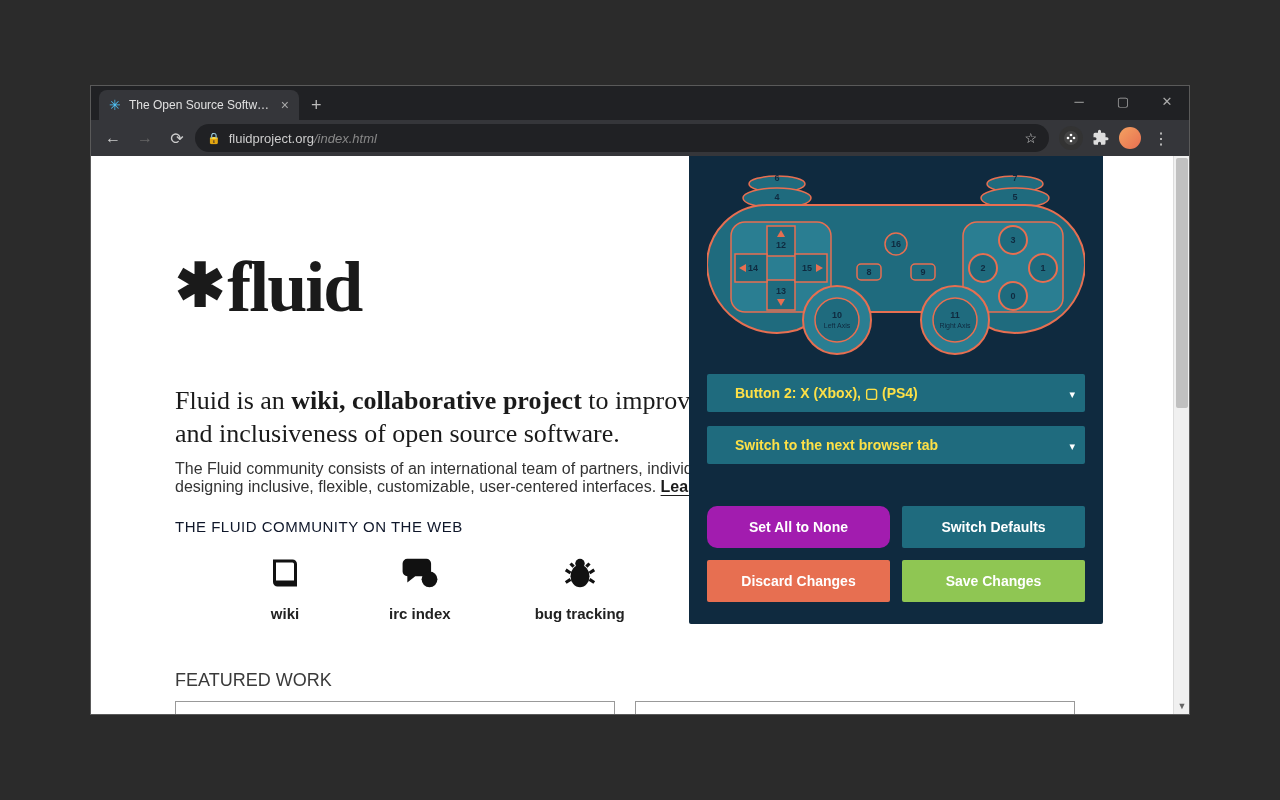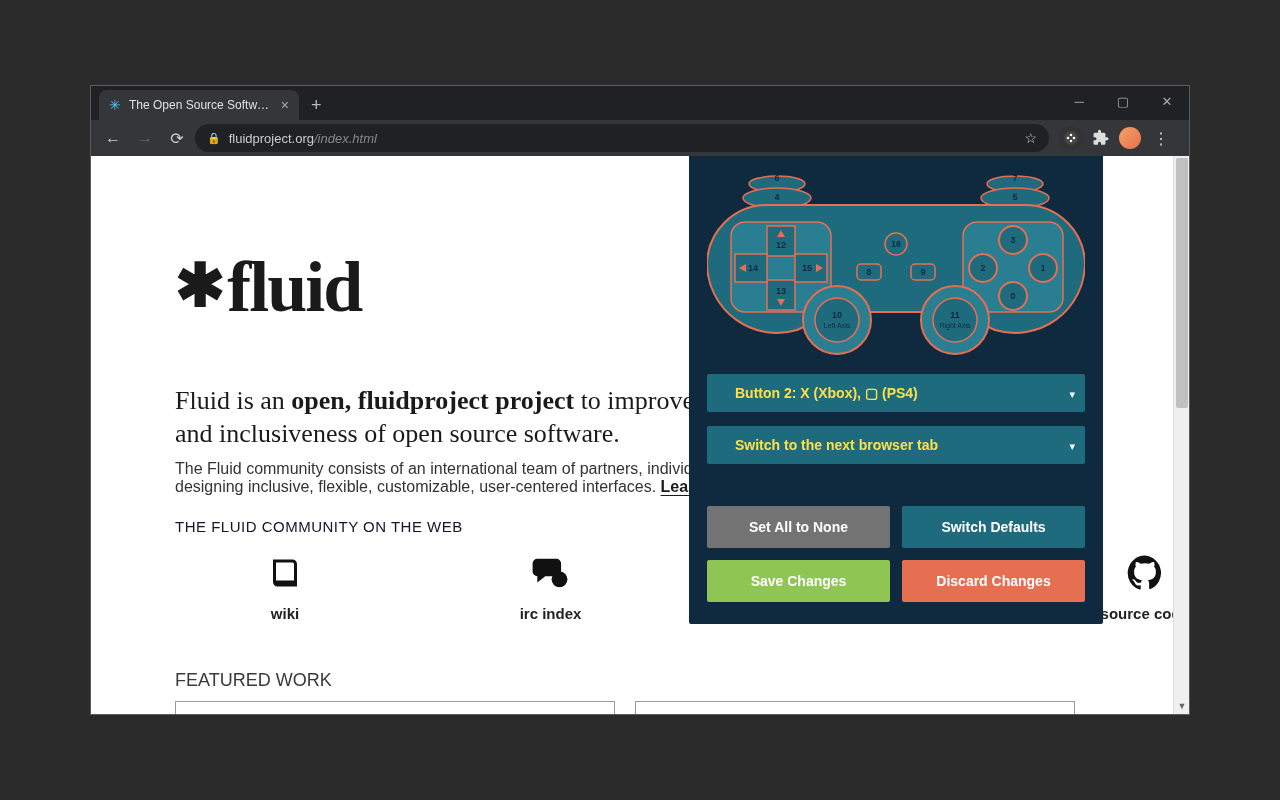--- a/index.html
+++ b/index.html
@@ -187,21 +187,20 @@
   margin-top: 22px;
   font-size: 15px;
   letter-spacing: 0.5px;
   color: #0f172a;
 }
 .community-row {
   margin-top: 18px;
   display: flex;
   gap: 84px;
   padding-left: 90px;
-  justify-content: space-between;
 }
 .comm-item {
   display: flex;
   flex-direction: column;
   align-items: center;
   gap: 12px;
   font-size: 15px;
   font-weight: 600;
   color: #222;
 }
@@ -269,21 +268,21 @@
 }
 .action-btn {
   border: none;
   padding: 13px 0;
   font-weight: 700;
   font-size: 14px;
   color: #fff;
   border-radius: 2px;
   cursor: pointer;
 }
-.btn-yellow { background: #737373; }
+.btn-yellow { background: #a21caf; border-radius: 10px; }
 .btn-blue   { background: #1f6b7e; }
 .btn-red    { background: #e76f51; }
 .btn-green  { background: #8fc653; }
 
 .ctl-num { font-size: 9px; fill: #0f2a3f; font-weight: 700; text-anchor: middle; }
 .ctl-lbl { font-size: 7px; fill: #0f2a3f; text-anchor: middle; }
 </style>
 </head>
 <body>
 
@@ -331,21 +330,21 @@
       <div class="menu-dots">⋮</div>
     </div>
   </div>
   <div class="content-area">
     <div class="page">
       <div class="fluid-logo">
         <span class="fluid-mark">✱</span>
           <span>fluid</span>
       </div>
       <div class="lead">
-        <span>Fluid is an </span><span class="bold">open, fluidproject project</span><span> to improve the user experience and inclusiveness of open source software.</span>
+        <span>Fluid is an </span><span class="bold">wiki, collaborative project</span><span> to improve the user experience and inclusiveness of open source software.</span>
       </div>
       <div class="sublead">
         <span>The Fluid community consists of an international team of partners, individuals, and institutions focused on designing inclusive, flexible, customizable, user-centered interfaces. </span><span class="learn-link">Learn more about Fluid</span>
       </div>
       <div class="community-heading">THE FLUID COMMUNITY ON THE WEB</div>
       <div class="community-row">
         <div class="comm-item">
           <span class="comm-icon">
             <svg width="36" height="36" viewBox="0 0 24 24" fill="#111">
                 <path d="M4 3h13a3 3 0 0 1 3 3v15H7a3 3 0 0 1-3-3V3zm2 2v12h12V6a1 1 0 0 0-1-1H6z"></path>
@@ -460,22 +459,22 @@
       <div class="select-wrap">
         <select class="select-field">
           <option>Switch to the next browser tab</option>
         </select>
         <span class="select-caret">▾</span>
       </div>
 
       <div class="btn-grid">
         <button class="action-btn btn-yellow">Set All to None</button>
         <button class="action-btn btn-blue">Switch Defaults</button>
+        <button class="action-btn btn-red">Discard Changes</button>
         <button class="action-btn btn-green">Save Changes</button>
-        <button class="action-btn btn-red">Discard Changes</button>
       </div>
     </div>
 
     <div class="scrollbar-track">
       <div class="scroll-arrow up">▲</div>
       <div class="scrollbar-thumb"></div>
       <div class="scroll-arrow down">▼</div>
     </div>
   </div>
 </div>

